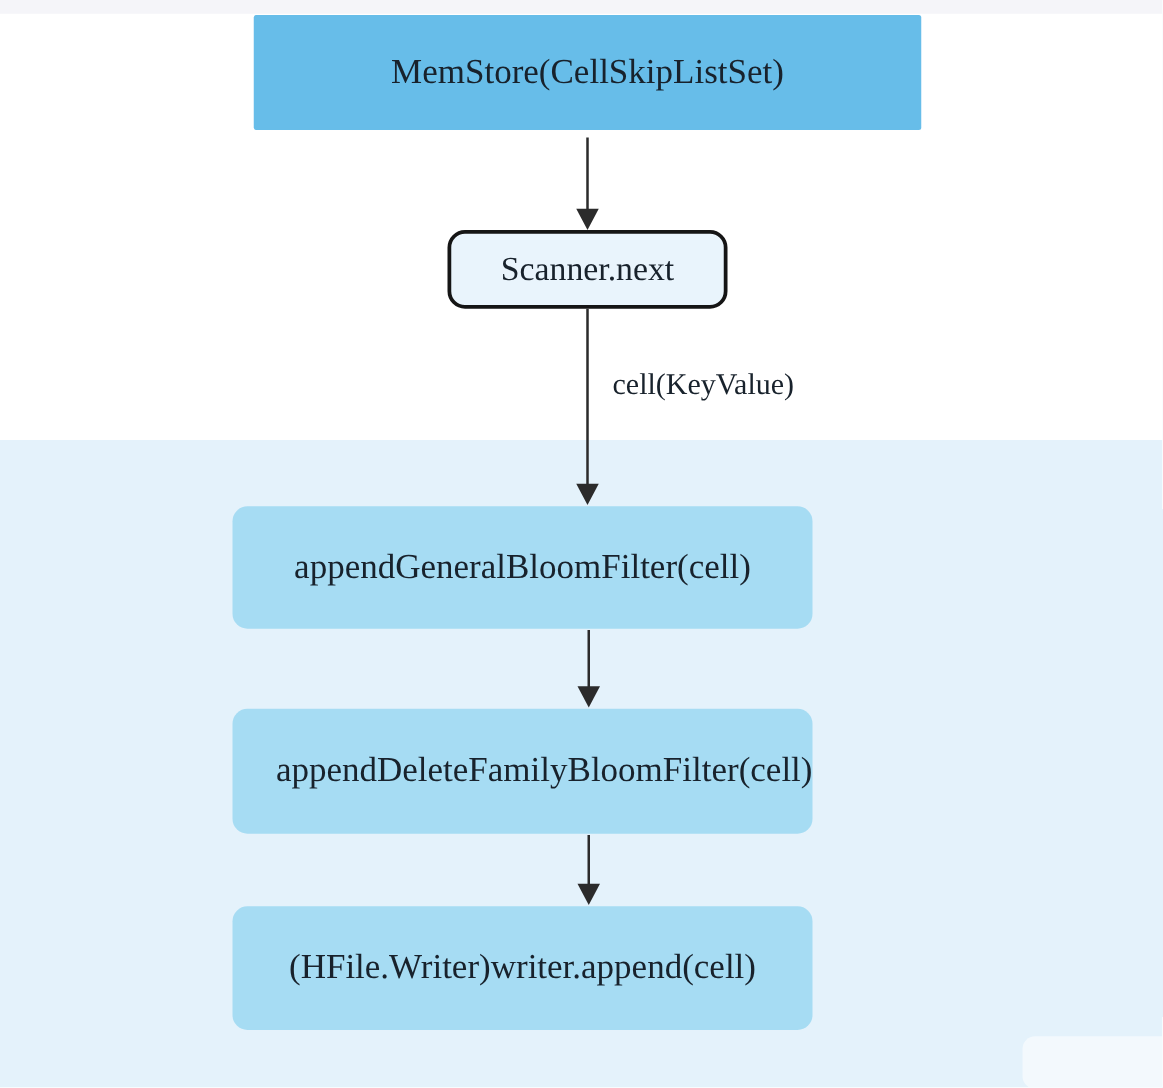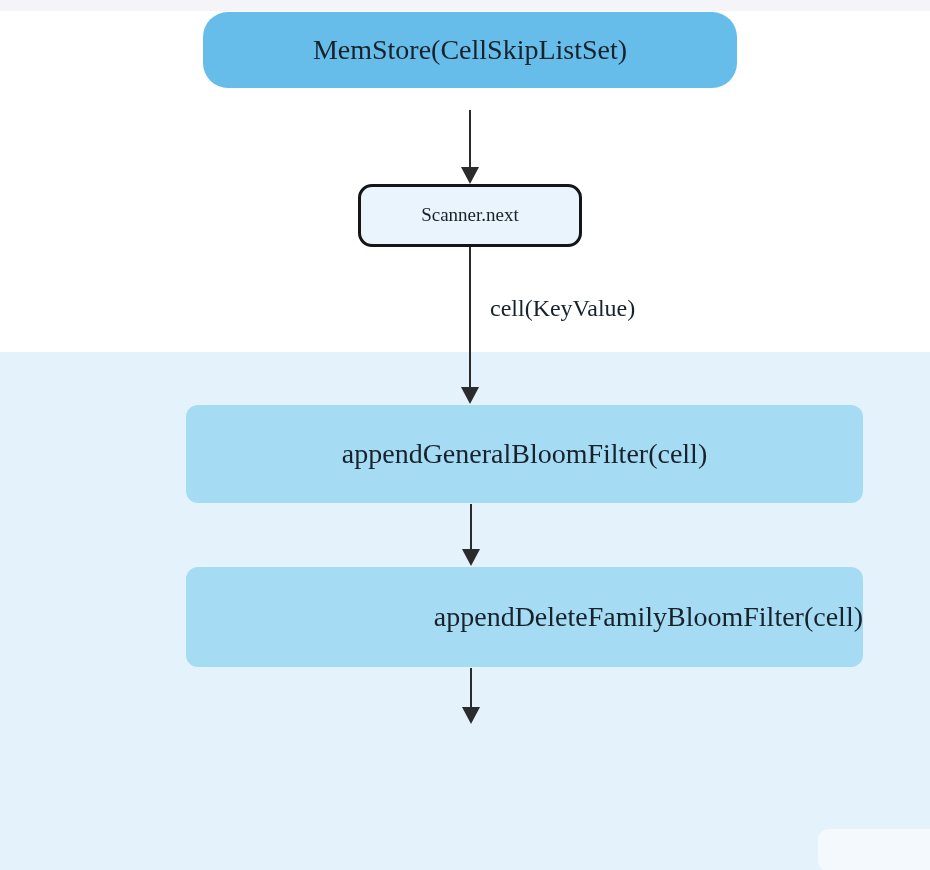--- a/index.html
+++ b/index.html
@@ -32,33 +32,33 @@
   }
   .node{
     position:absolute;
     display:flex;align-items:center;justify-content:center;
     text-align:center;
     font-size:28px;
     line-height:1.1;
     box-sizing:border-box;
   }
   .node-primary{
-    left:203px;top:12px;width:534px;height:76px;
+    left:203px;top:12px;width:534px;height:92px;
     background:var(--node-primary);
-    border-radius:25px;
+    border-radius:2px;
   }
   .node-process{
     left:358px;top:184px;width:224px;height:63px;
     background:var(--process-fill);
     border:3.5px solid var(--process-border);
     border-radius:14px;
-    font-size:19px;
+    font-size:27px;
   }
   .node-secondary{
-    left:186px;width:677px;height:98px;
+    left:186px;width:464px;height:98px;
     background:var(--node-secondary);
     border-radius:12px;
   }
   .node-general{top:405px;}
   .node-deletefamily{top:567px;height:100px;justify-content:flex-end;}
   .node-hfile{top:725px;height:99px;}
   .arrow{
     position:absolute;
     width:18px;
   }
@@ -132,16 +132,19 @@
 
   <div class="node node-secondary node-deletefamily">
     <span>appendDeleteFamilyBloomFilter(cell)</span>
   </div>
 
   <div class="arrow arrow-4">
     <div class="shaft"></div>
     <div class="tip"></div>
   </div>
 
+  <div class="node node-secondary node-hfile">
+    <span>(HFile.Writer)writer.append(cell)</span>
+  </div>
 
   <div class="watermark"></div>
 
 </div>
 
 </body></html>

